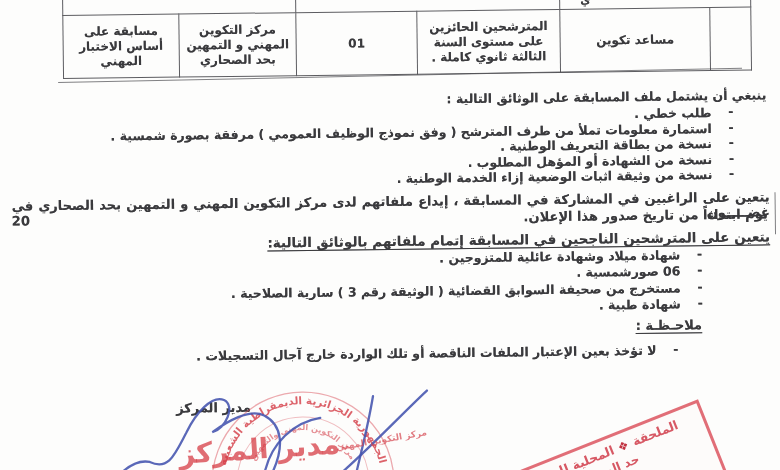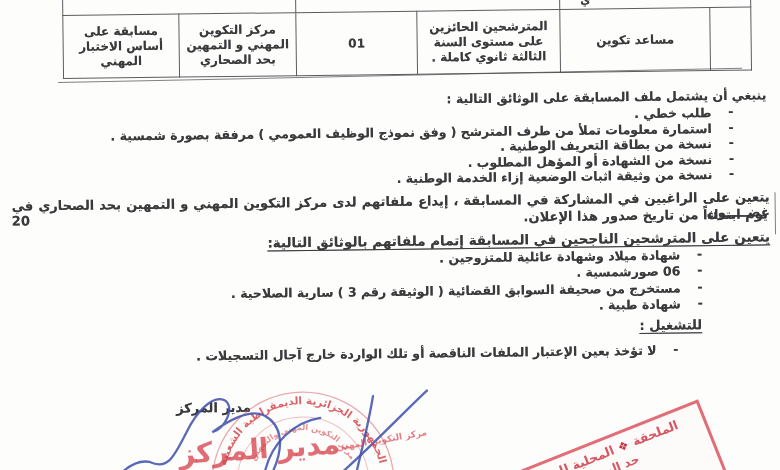--- a/index.html
+++ b/index.html
@@ -117,21 +117,21 @@
     <div class="tblock par2 ink">يوم ابتداءاً من تاريخ صدور هذا الإعلان.</div>
 
     <div class="tblock heading2 h-underline ink">يتعين على المترشحين الناجحين في المسابقة إتمام ملفاتهم بالوثائق التالية:</div>
     <div class="tblock list2 ink">
       <div class="li">شهادة ميلاد وشهادة عائلية للمتزوجين .</div>
       <div class="li">06 صورشمسية .</div>
       <div class="li">مستخرج من صحيفة السوابق القضائية ( الوثيقة رقم 3 ) سارية الصلاحية .</div>
       <div class="li">شهادة طبية .</div>
     </div>
 
-    <div class="tblock note-heading h-underline ink">للتشغيل :</div>
+    <div class="tblock note-heading h-underline ink">ملاحـظـة :</div>
     <div class="tblock note-list ink">
       <div class="li">لا تؤخذ بعين الإعتبار الملفات الناقصة أو تلك الواردة خارج آجال التسجيلات .</div>
     </div>
 
     <div class="tblock director ink">مدير المركز</div>
 
     <svg class="art" width="780" height="470" viewBox="0 0 780 470">
       <g>
         <circle cx="300" cy="482" r="91" fill="none" stroke="rgba(219,85,95,.5)" stroke-width="1.3"></circle>
         <circle cx="300" cy="482" r="66" fill="none" stroke="rgba(219,85,95,.38)" stroke-width="1"></circle>

